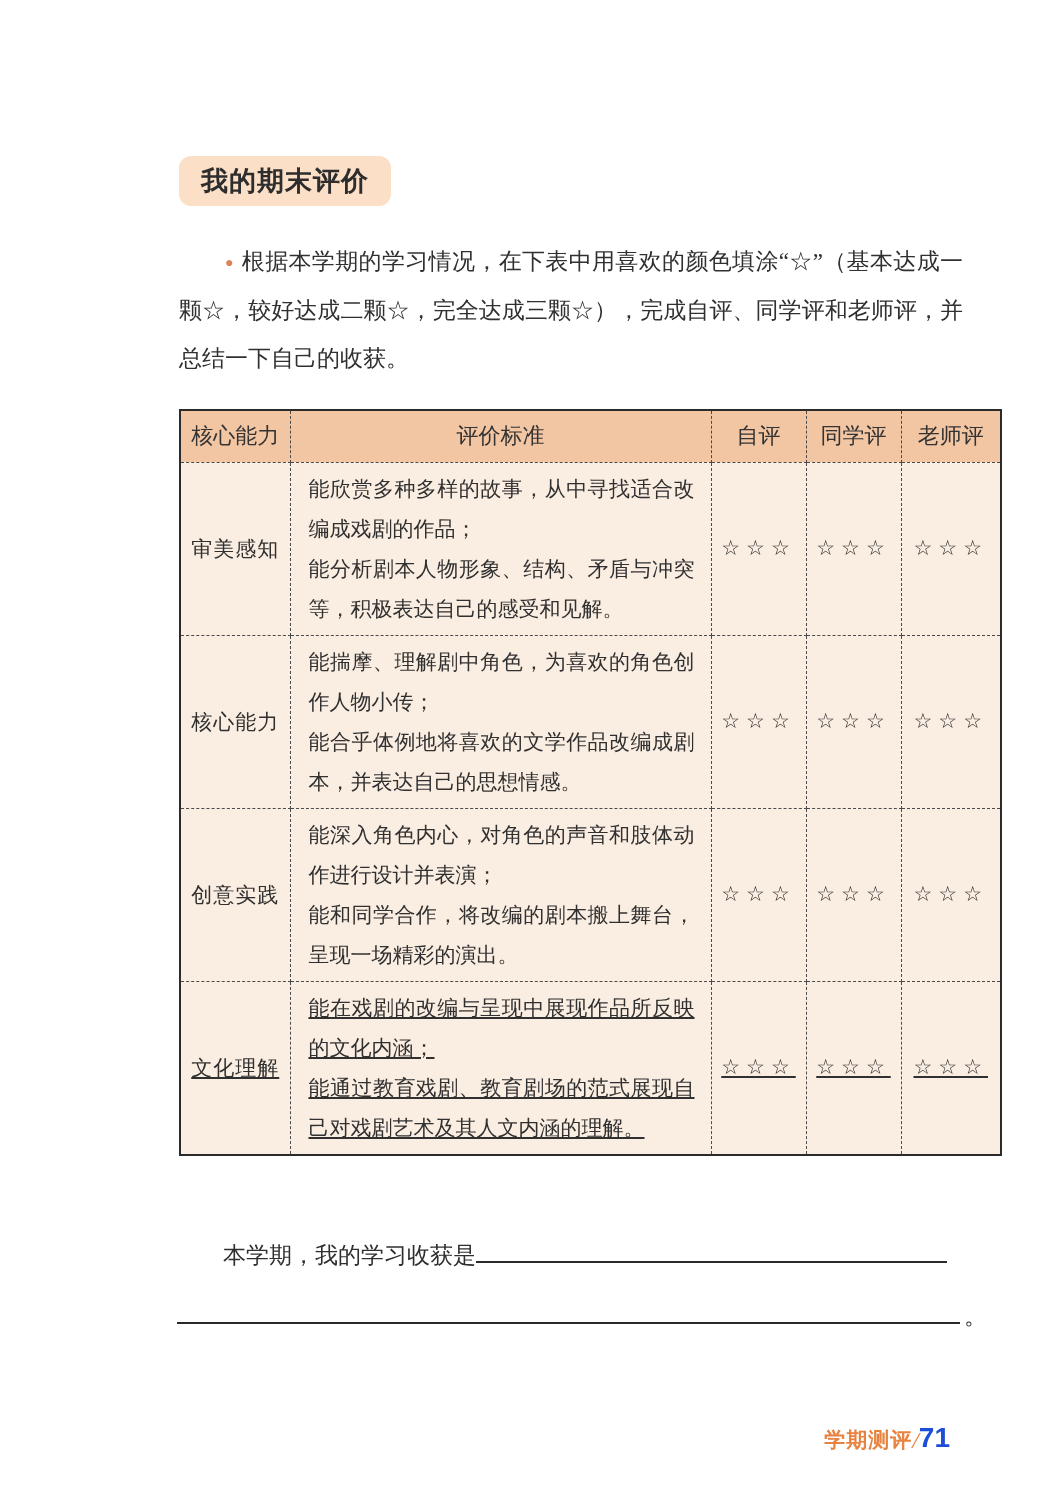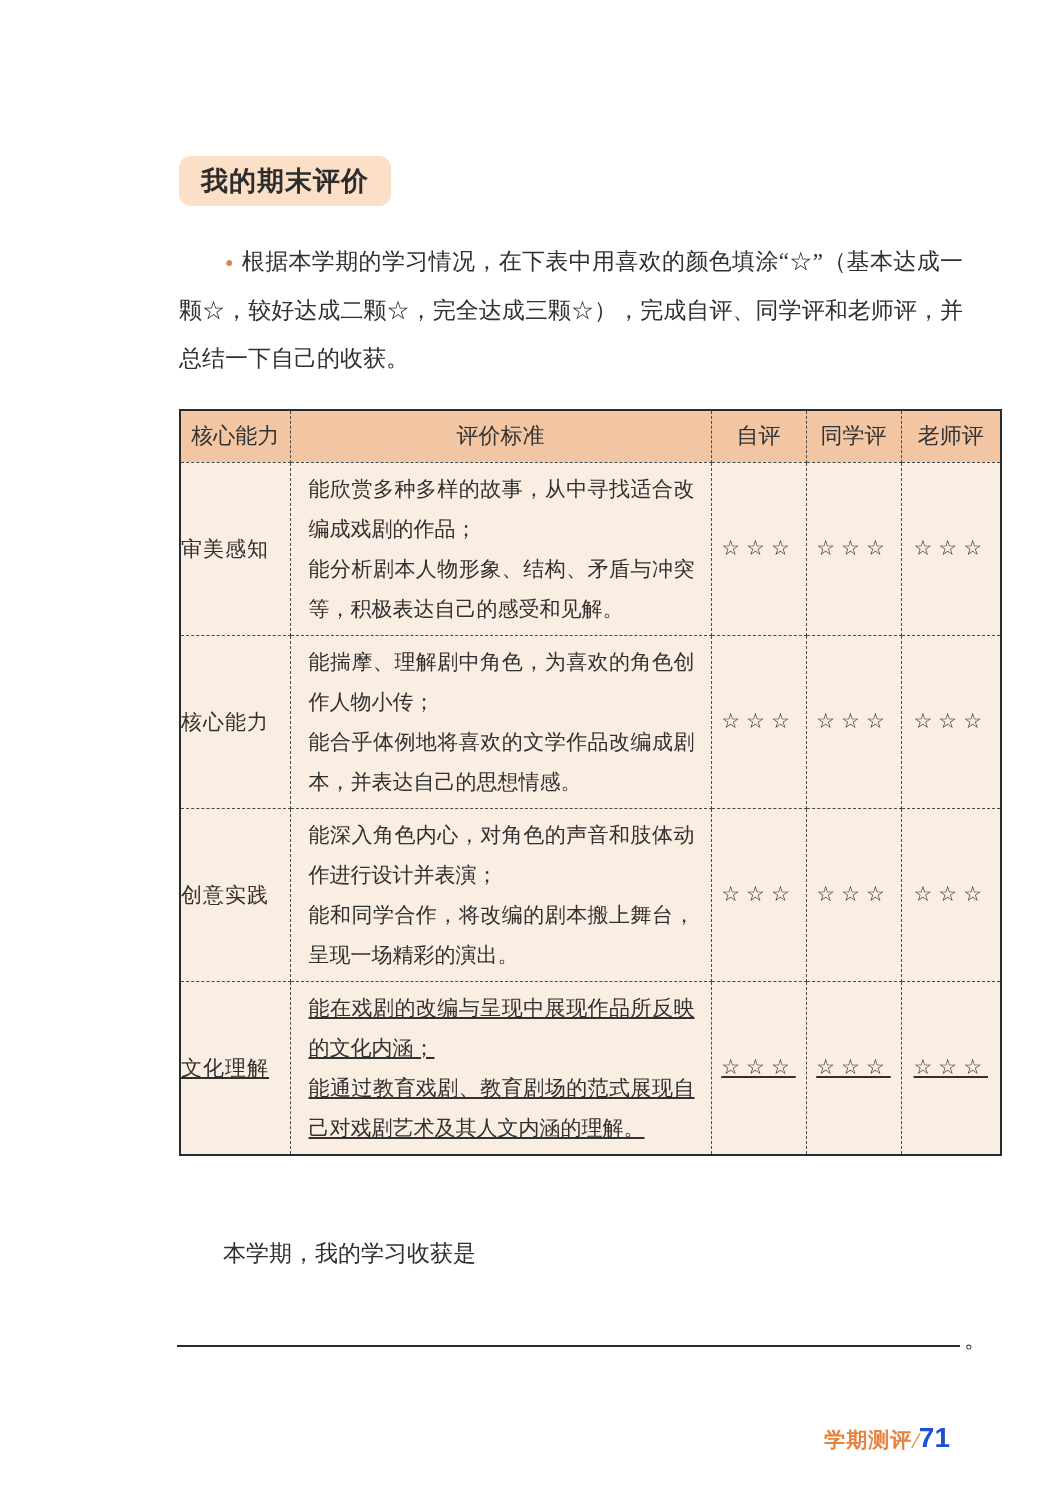--- a/index.html
+++ b/index.html
@@ -72,20 +72,21 @@
   table.eval td {
     border:1px dashed #4a4a4a;
     font-size:21px;
     color:#303030;
     vertical-align:middle;
   }
   table.eval th:first-child, table.eval td:first-child { border-left:none; }
   table.eval th:last-child, table.eval td:last-child { border-right:none; }
   table.eval tr:last-child td { border-bottom:none;text-decoration:underline; }
   td.ability {
+    text-align:center;
     font-size:21px;
     letter-spacing:1px;
     margin-top:48px;
   }
   td.criteria {
     padding:6px 16px 6px 18px;
     line-height:40px;
     text-align:justify;
     margin-top:16px;
   }
@@ -98,21 +99,20 @@
   }
   
   .summary-line1 {
     margin-top:82px;
     display:flex;
     align-items:baseline;
     font-size:23px;
     color:#2f2f2f;
     padding-left:44px;   
     padding-right:16px;
-    flex-direction:column;
   }
   .summary-line1 .prompt { white-space:nowrap; }
   .fill-line {
     flex:1 1 auto;
     border-bottom:2px solid #2a2a2a;
     height:1.1em;
   }
   .summary-line2 {
     margin-top:28px;
     display:flex;

